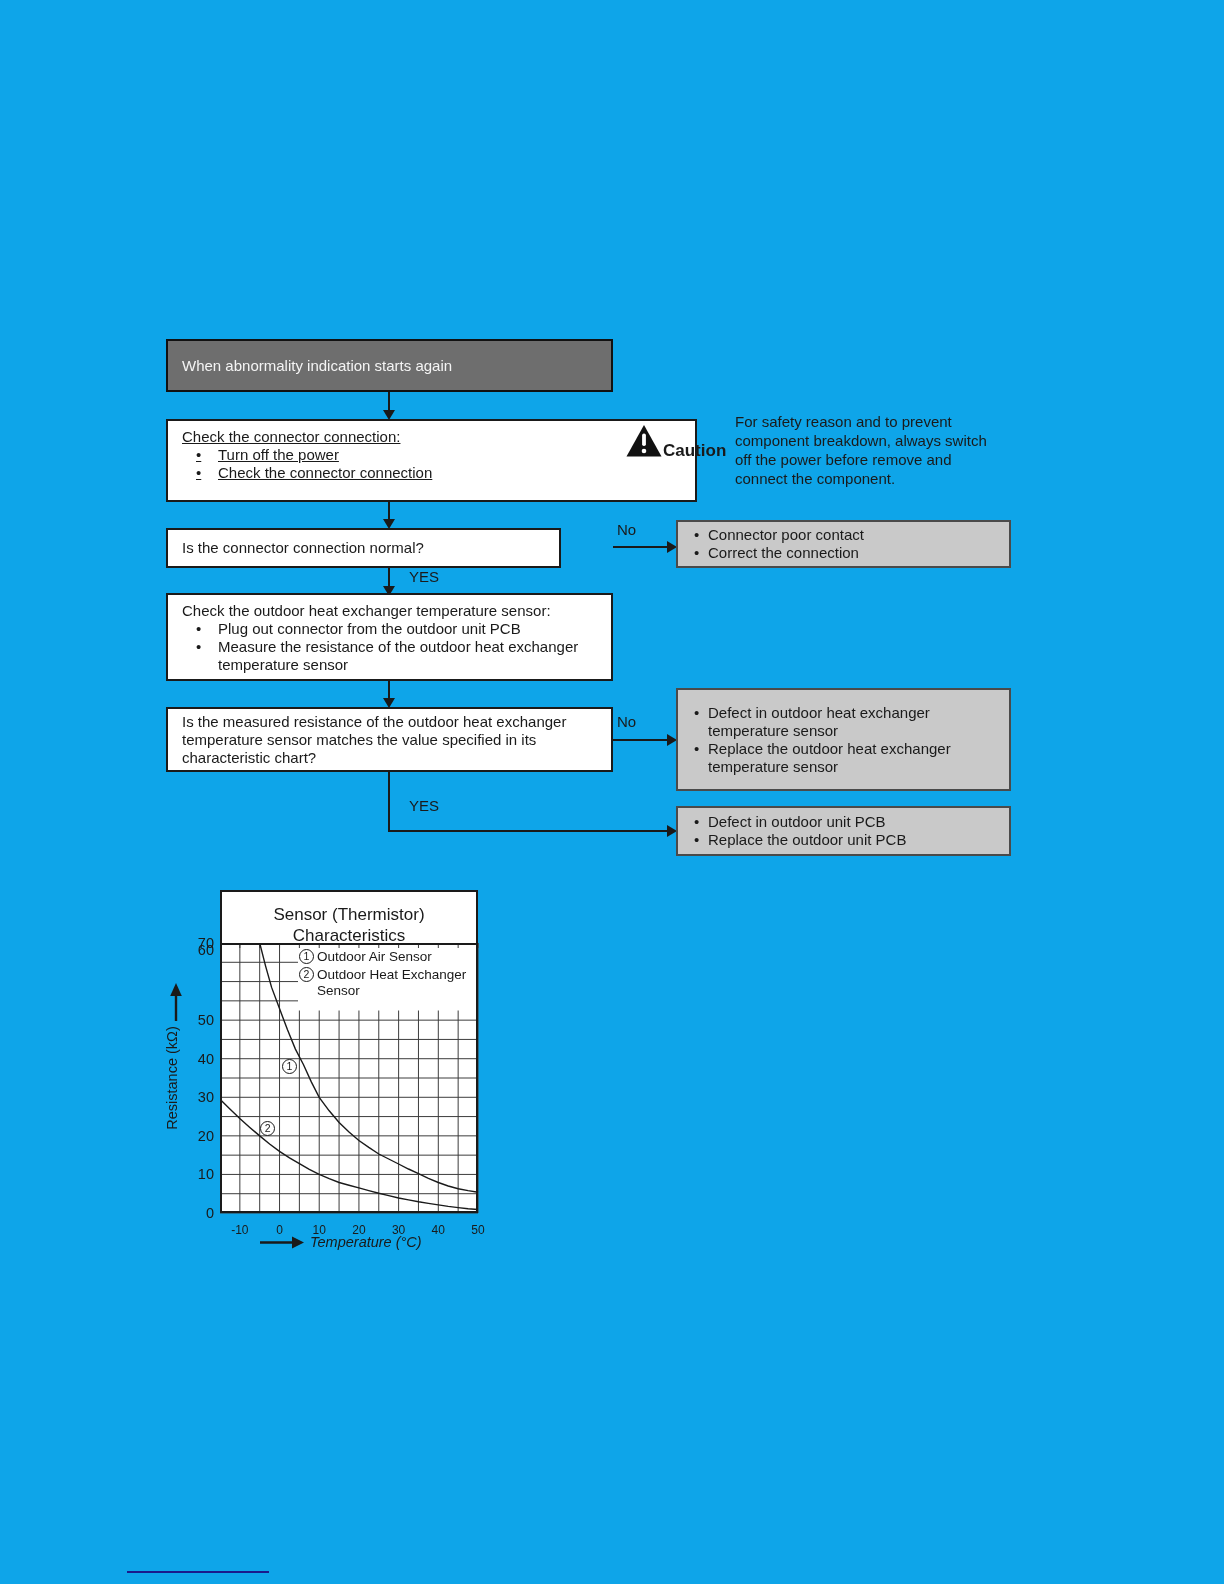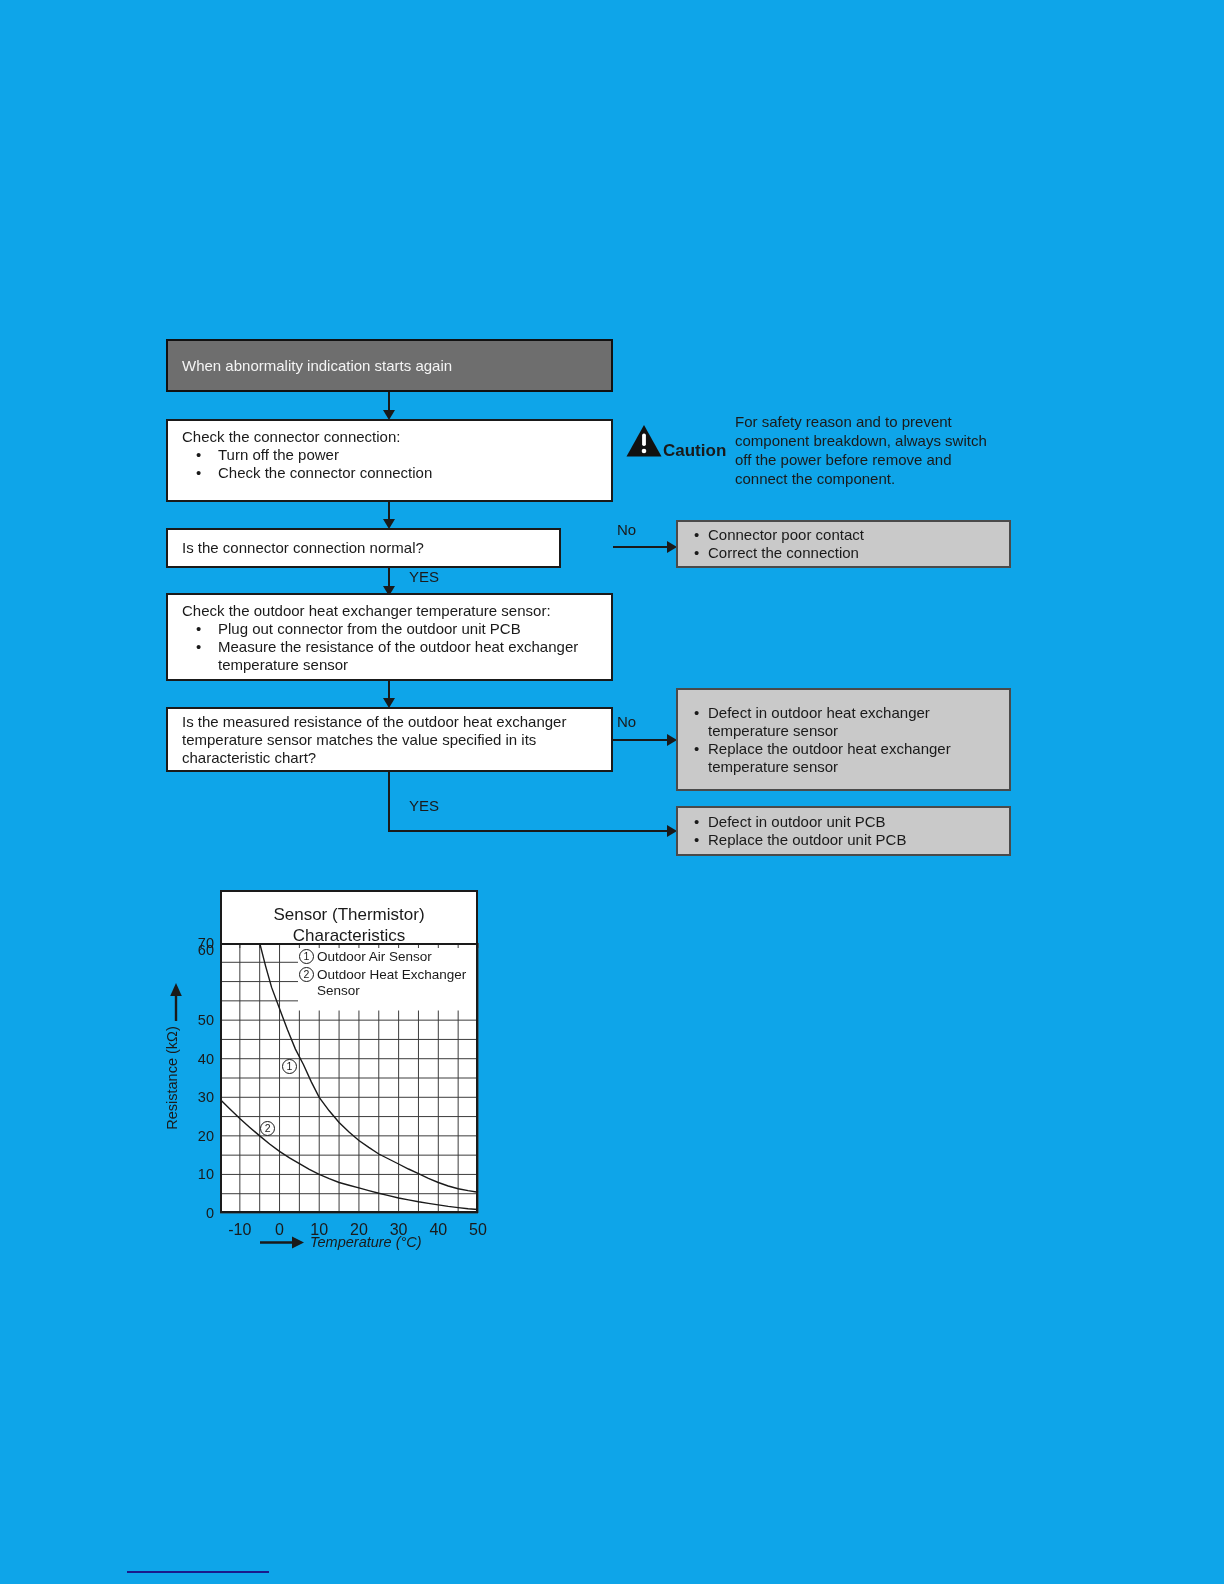--- a/index.html
+++ b/index.html
@@ -23,21 +23,21 @@
   .caution-text{position:absolute;font-size:15px;line-height:19px;}
   
   .chart-title-box{position:absolute;z-index:2;border:2px solid #1a1a1a;background:#fff;
         display:flex;flex-direction:column;align-items:center;justify-content:center;
         font-size:17px;line-height:21px;box-sizing:border-box;text-align:center;}
   #plot-svg{position:absolute;z-index:2;}
   #plot-svg .grid{stroke:#3c3c3c;stroke-width:1;}
   #plot-svg .frame{stroke:#1a1a1a;stroke-width:2;}
   #plot-svg .curve{stroke:#1a1a1a;stroke-width:1.4;}
   .tick-y{position:absolute;z-index:2;width:46px;text-align:right;font-size:14.5px;line-height:18px;}
-  .tick-x{position:absolute;z-index:2;width:34px;text-align:center;font-size:16px;line-height:18px;}
+  .tick-x{position:absolute;z-index:2;width:34px;text-align:center;font-size:12px;line-height:18px;}
   .axis-title-y{position:absolute;z-index:2;font-size:14.5px;width:130px;text-align:center;
         transform:rotate(-90deg);}
   .axis-title-x{position:absolute;z-index:2;font-size:14.5px;}
   .legend{position:absolute;z-index:3;font-size:13.5px;line-height:16.5px;}
   .legend-row{display:flex;margin-bottom:1px;}
   .cnum{display:inline-flex;align-items:center;justify-content:center;flex:0 0 15px;
         width:15px;height:15px;border:1.2px solid #1a1a1a;border-radius:50%;
         font-size:10.5px;background:#fff;box-sizing:border-box;}
   .legend-row .cnum{margin-right:3px;margin-top:0px;}
   .legend-row .ltext{max-width:152px;}
@@ -65,21 +65,21 @@
         <polygon points="667,734 667,746 677,740" stroke="none"></polygon>
       <polyline points="389,772 389,831 669,831" fill="none"></polyline>
         <polygon points="667,825 667,837 677,831" stroke="none"></polygon>
     </g>
   </svg>
 
   <div class="fbox dark" style="left: 166px; top: 339px; width: 447px; height: 53px; background: rgb(110, 110, 110);">
     <div class="inner">When abnormality indication starts again</div>
   </div>
 
-  <div class="fbox" style="left:166px;top:419px;width:447px;height:83px;">
+  <div class="fbox" style="left:166px;top:419px;width:531px;height:83px;text-decoration:underline;">
     <div class="inner" style="padding-bottom:0;">
       <div>Check the connector connection:</div>
       <div>
           <div class="b-row">
             <span class="b-dot">•</span>
             <span class="b-text">Turn off the power</span>
           </div>
           <div class="b-row">
             <span class="b-dot">•</span>
             <span class="b-text">Check the connector connection</span>

